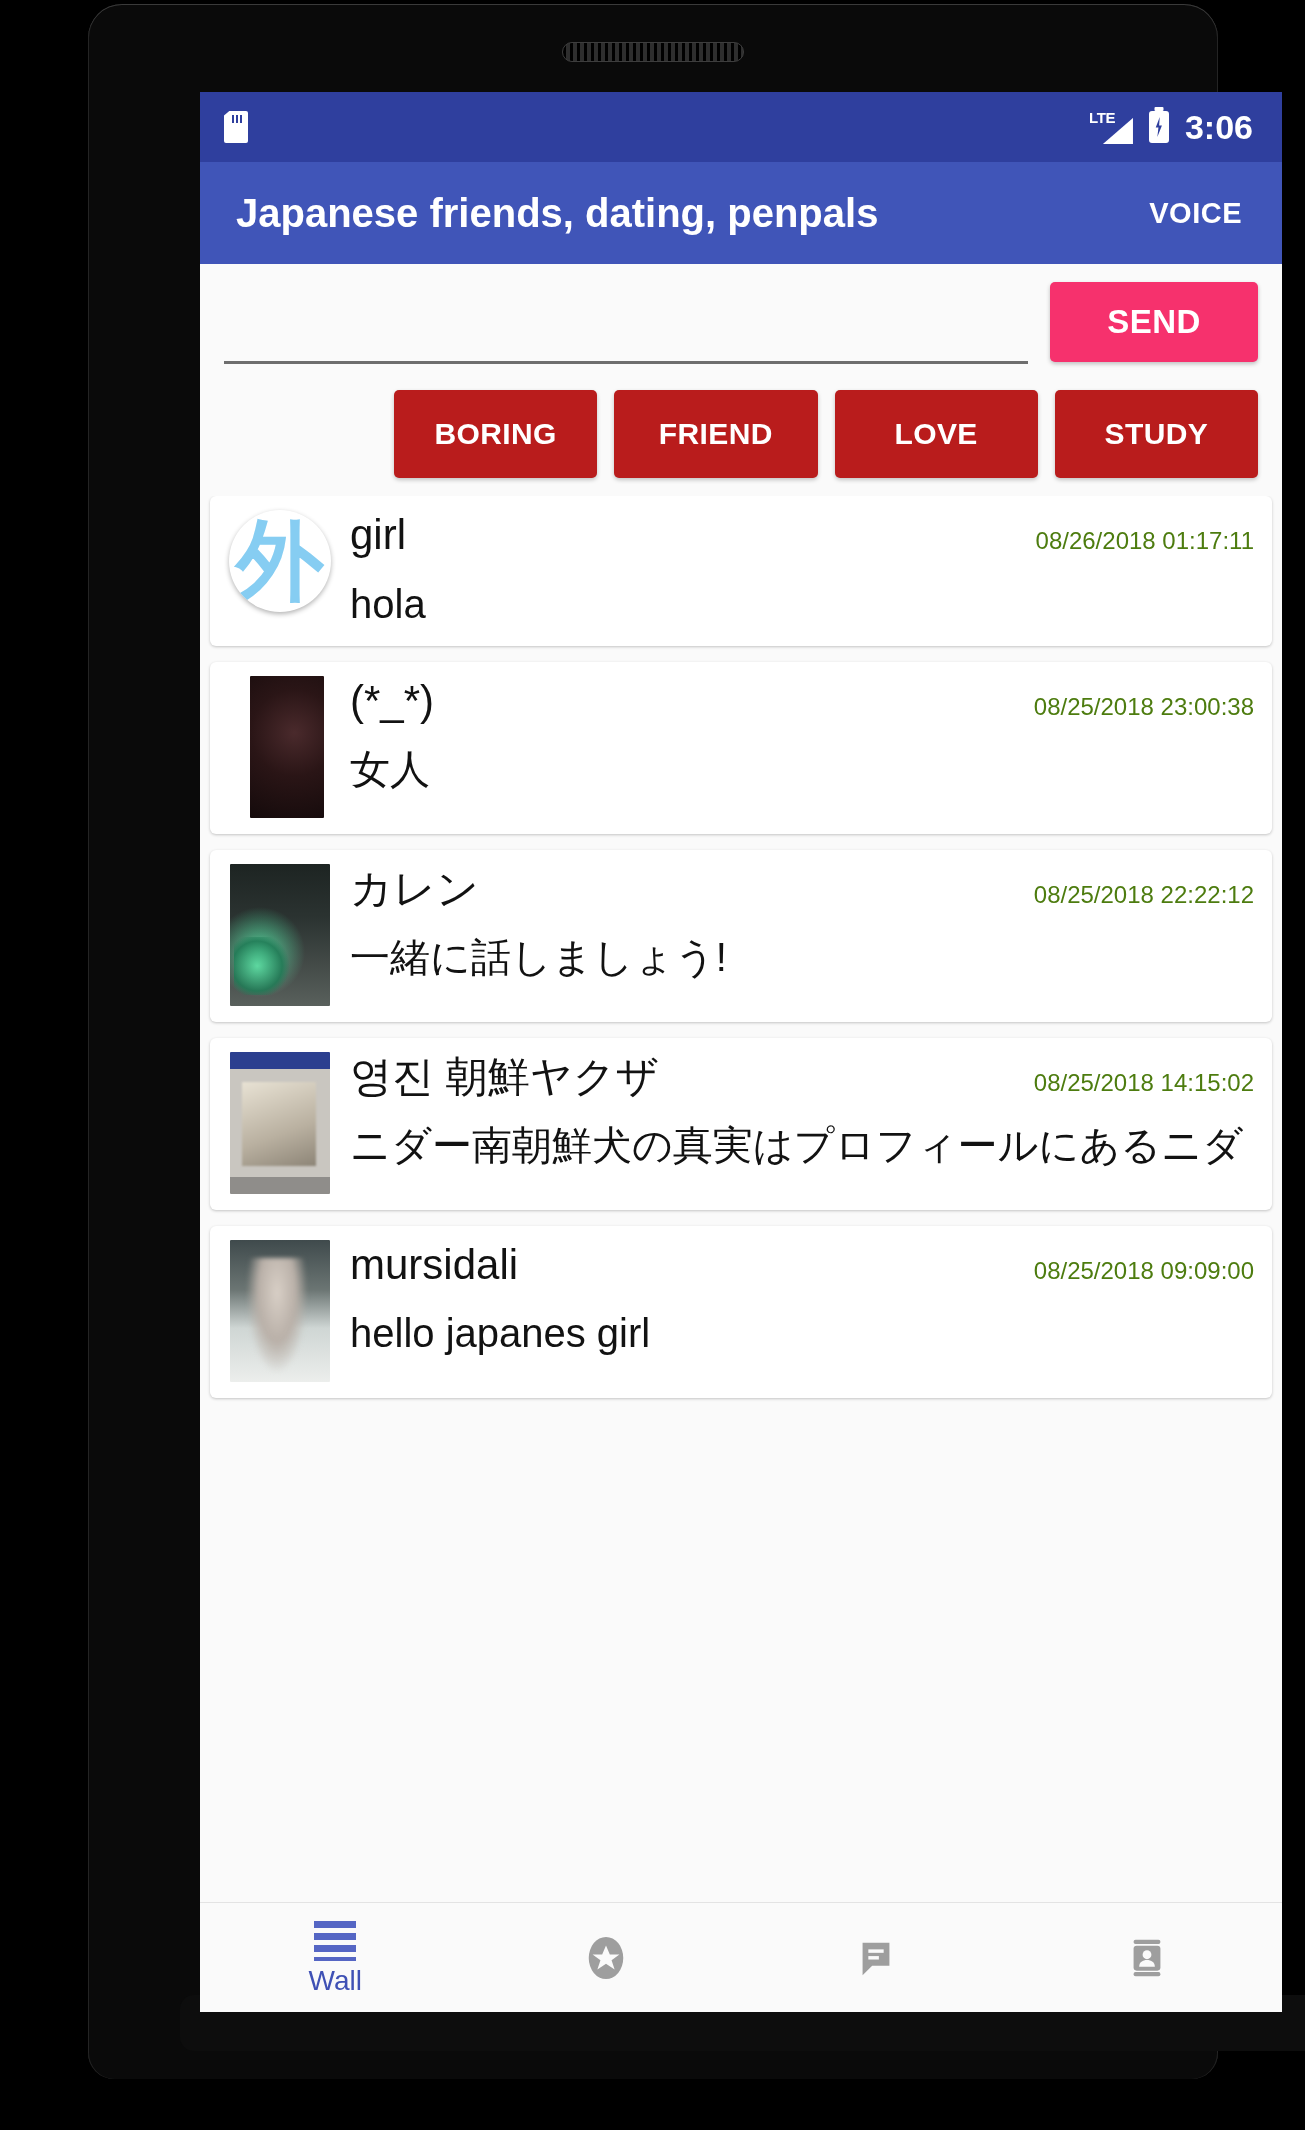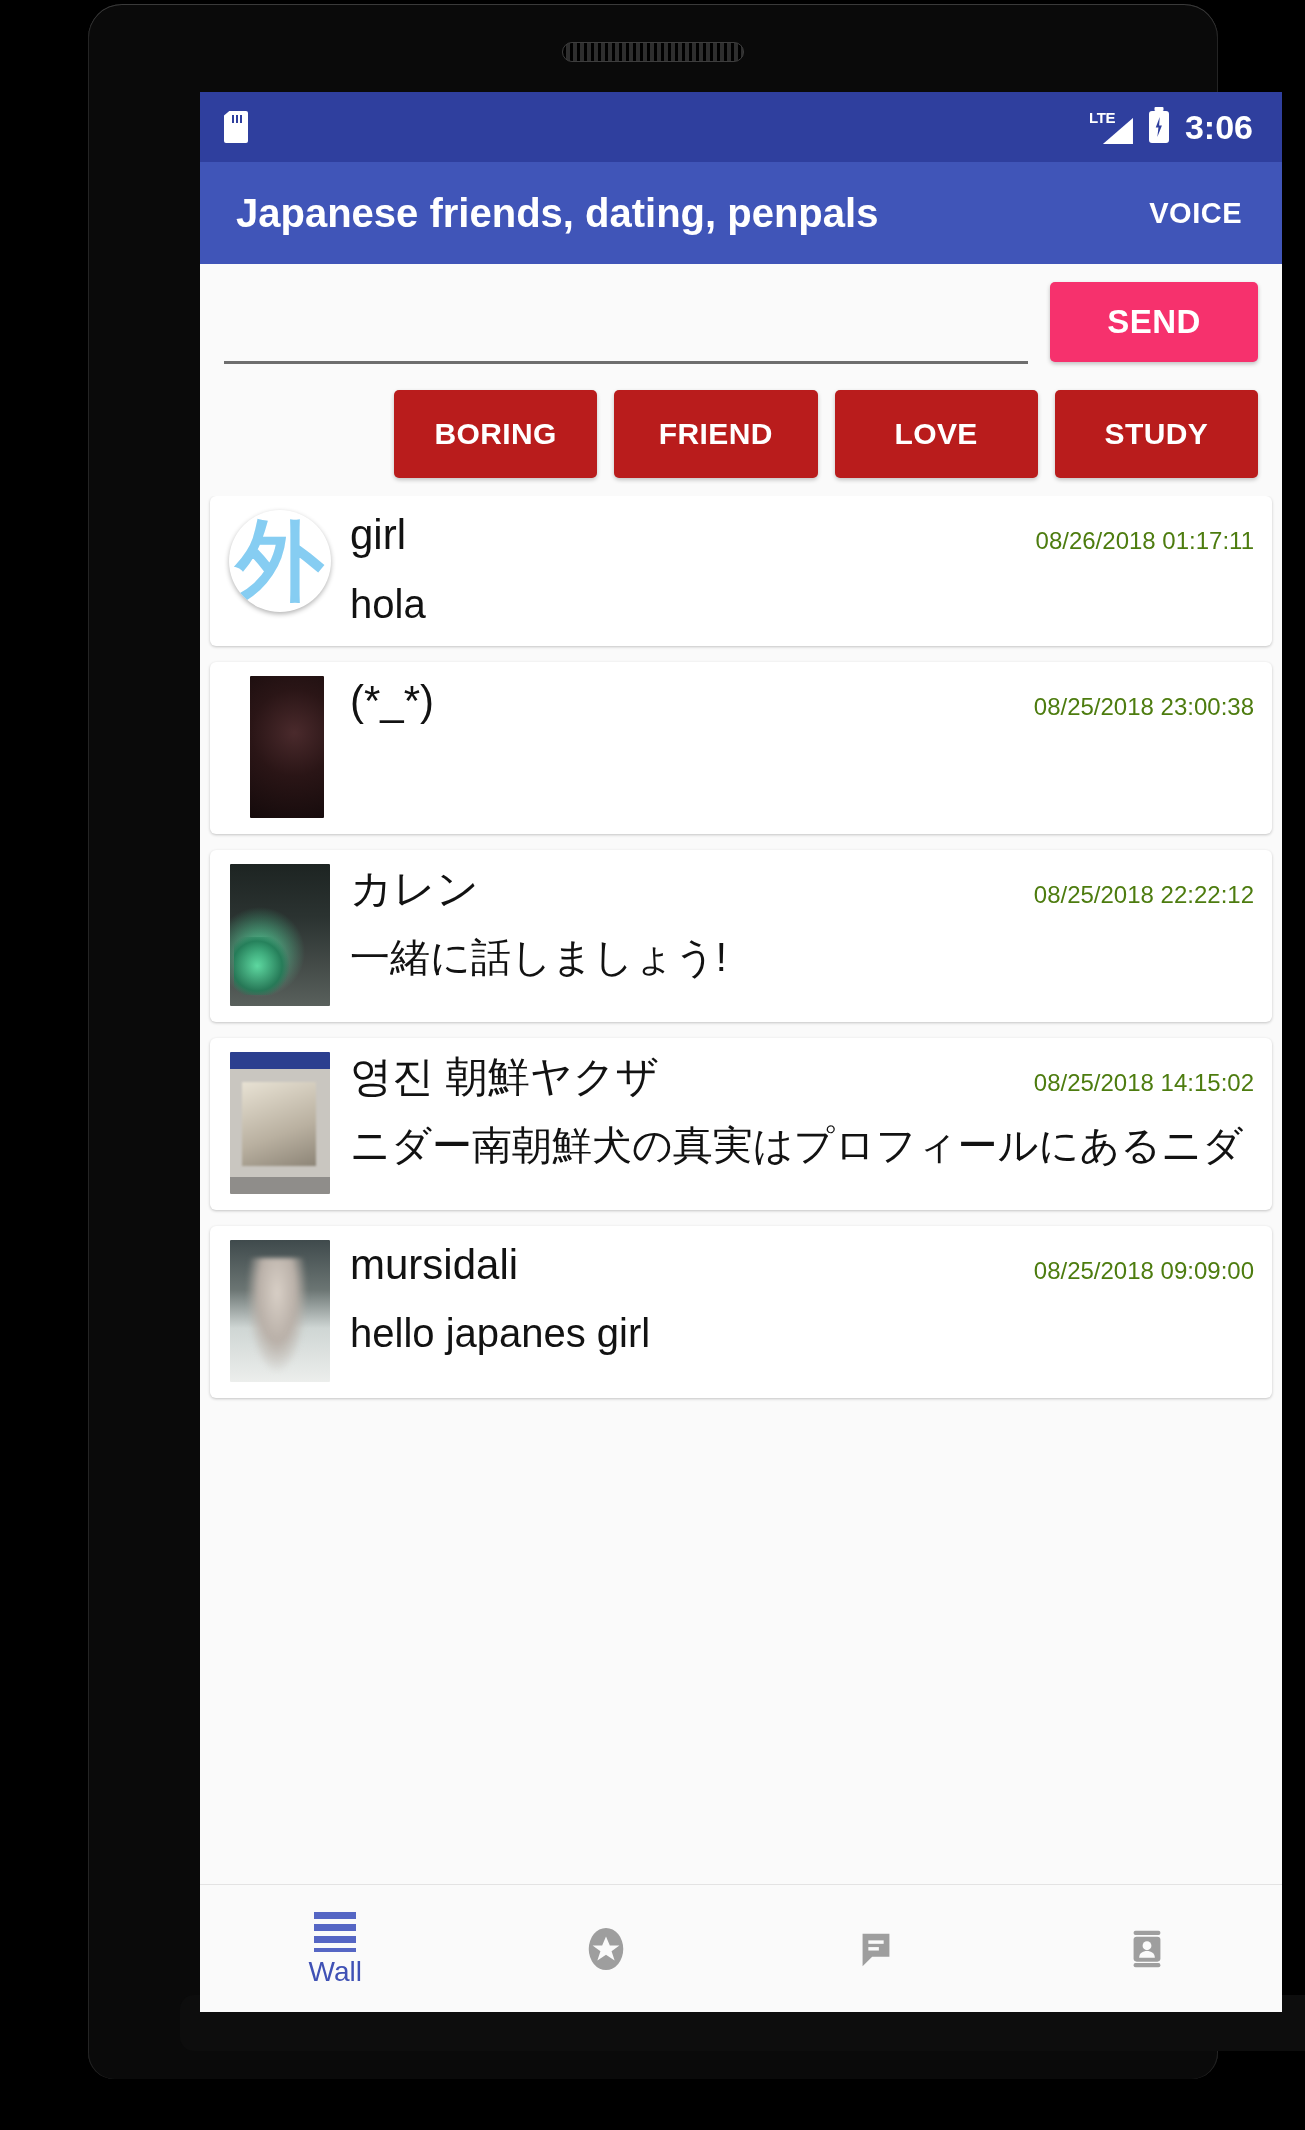--- a/index.html
+++ b/index.html
@@ -285,21 +285,21 @@
   .post-msg {
     margin-top: 18px;
     font-size: 40px;
     color: #121212;
     line-height: 1.30;
     word-break: break-word;
   }
 
   
   .bottom-nav {
-    height: 128px;
+    height: 110px;
     background: #fafafa;
     border-top: 1px solid #e3e3e3;
     display: flex;
     align-items: center;
     flex: 0 0 auto;
   }
   .nav-item {
     flex: 1 1 0;
     height: 100%;
     display: flex;
@@ -384,20 +384,21 @@
 
       <div class="post-card">
         <div class="avatar-box">
           <div class="avatar-photo ph-dark"></div>
         </div>
         <div class="post-body">
           <div class="post-head">
             <div class="post-user">(*_*)</div>
             <div class="post-time">08/25/2018 23:00:38</div>
           </div>
+          <div class="post-msg">女人</div>
         </div>
       </div>
 
       <div class="post-card">
         <div class="avatar-box">
           <div class="avatar-photo ph-night"></div>
         </div>
         <div class="post-body">
           <div class="post-head">
             <div class="post-user">カレン</div>

